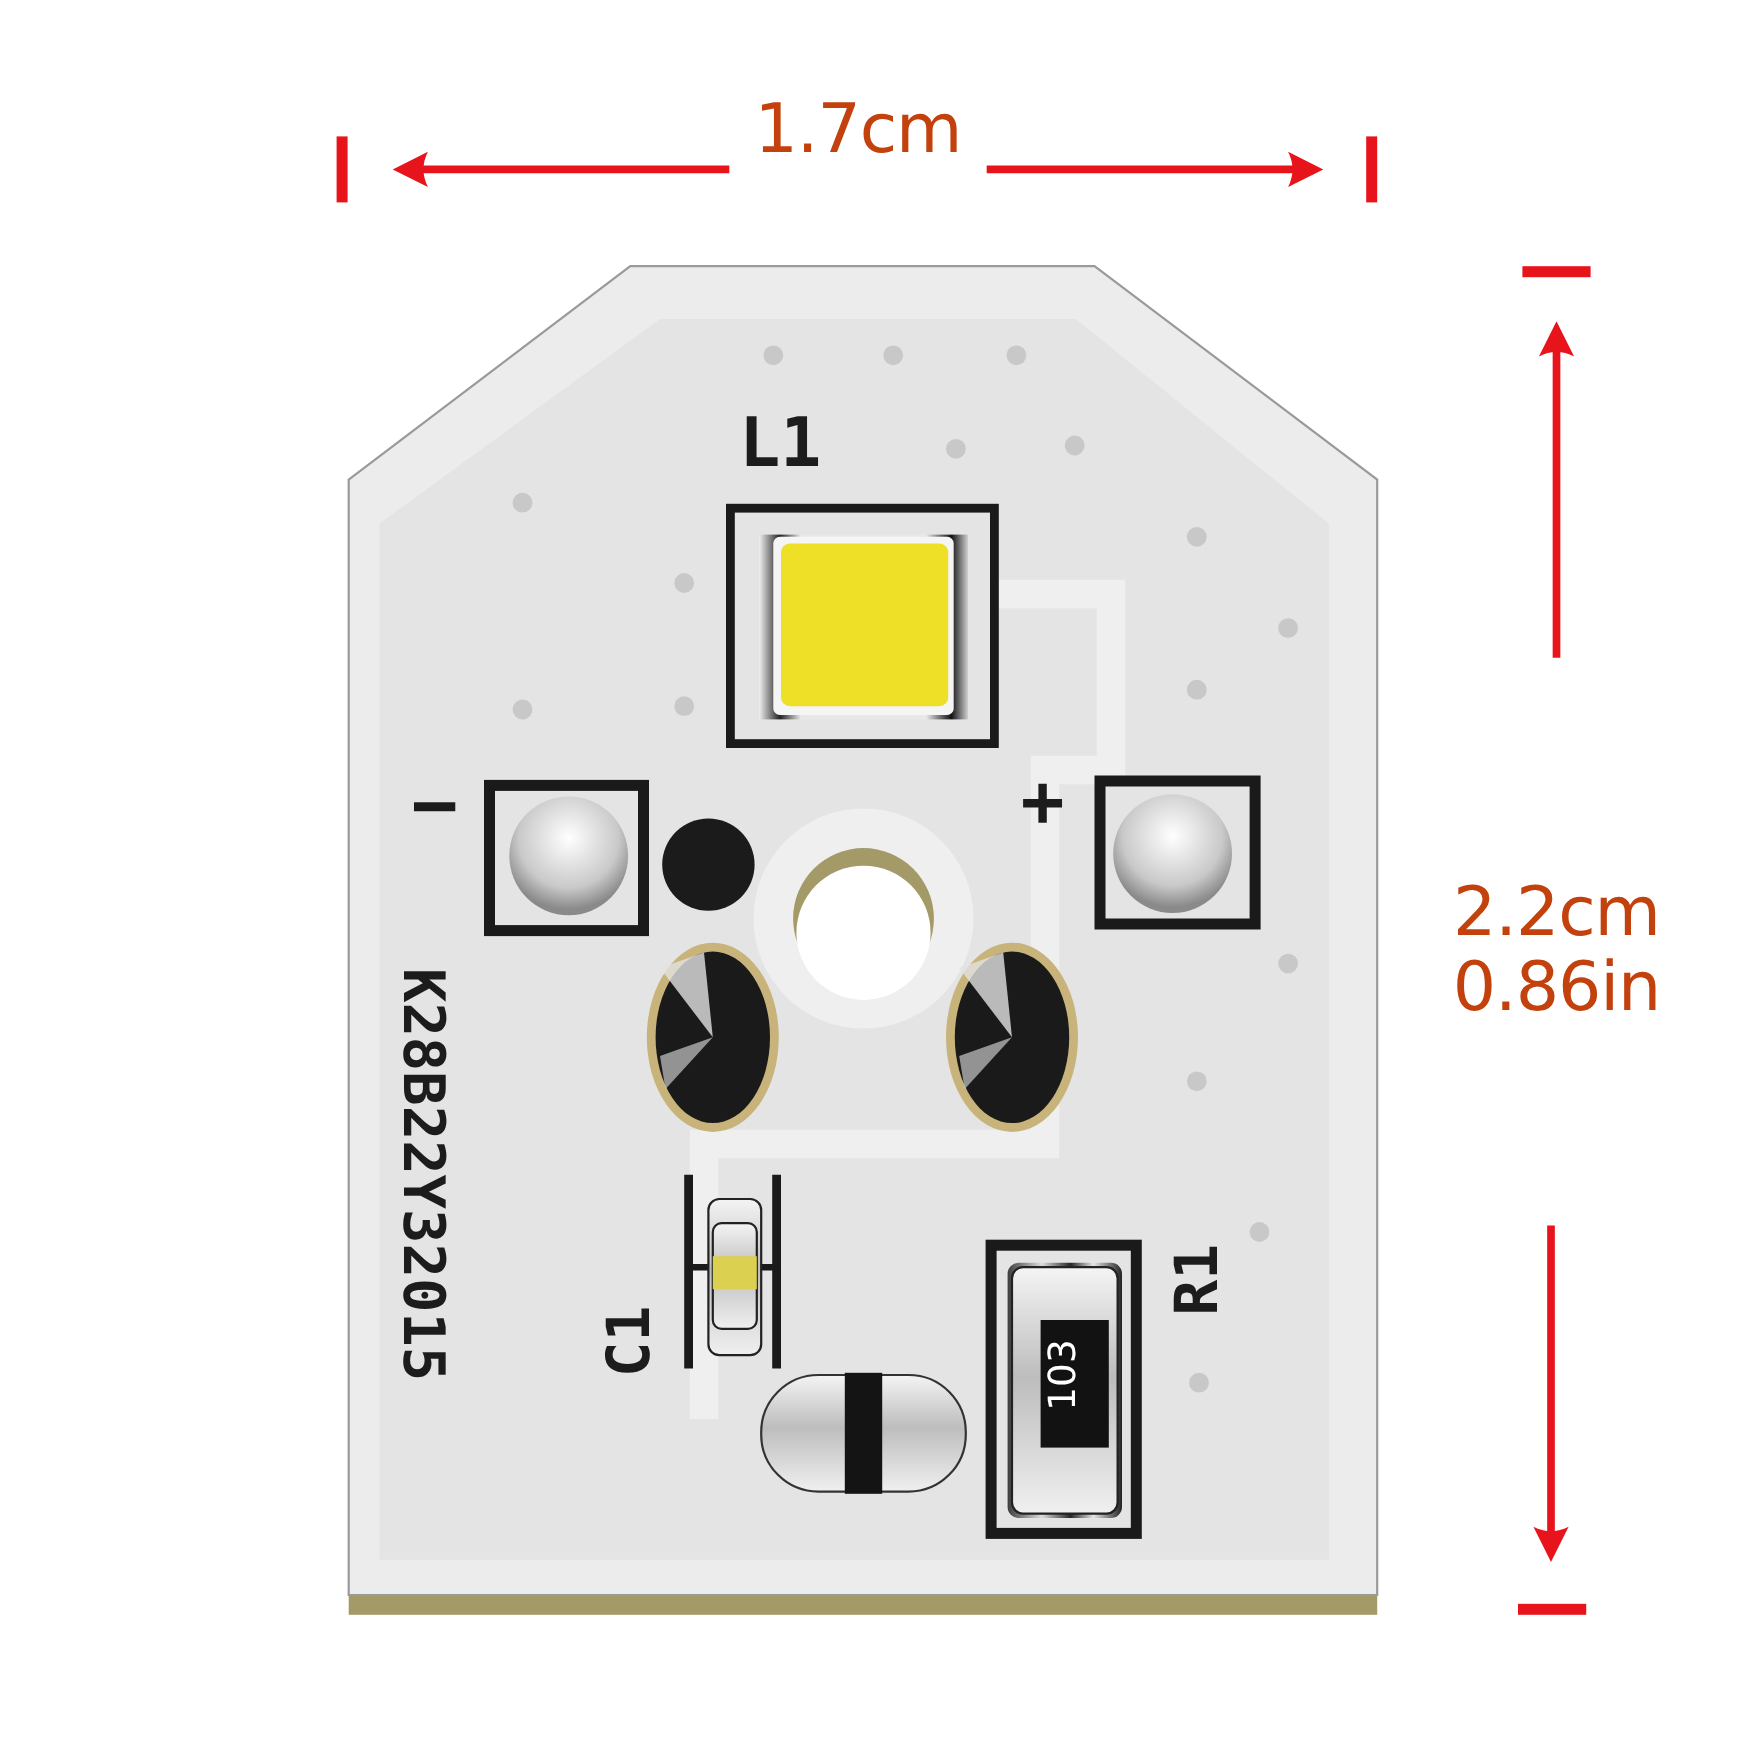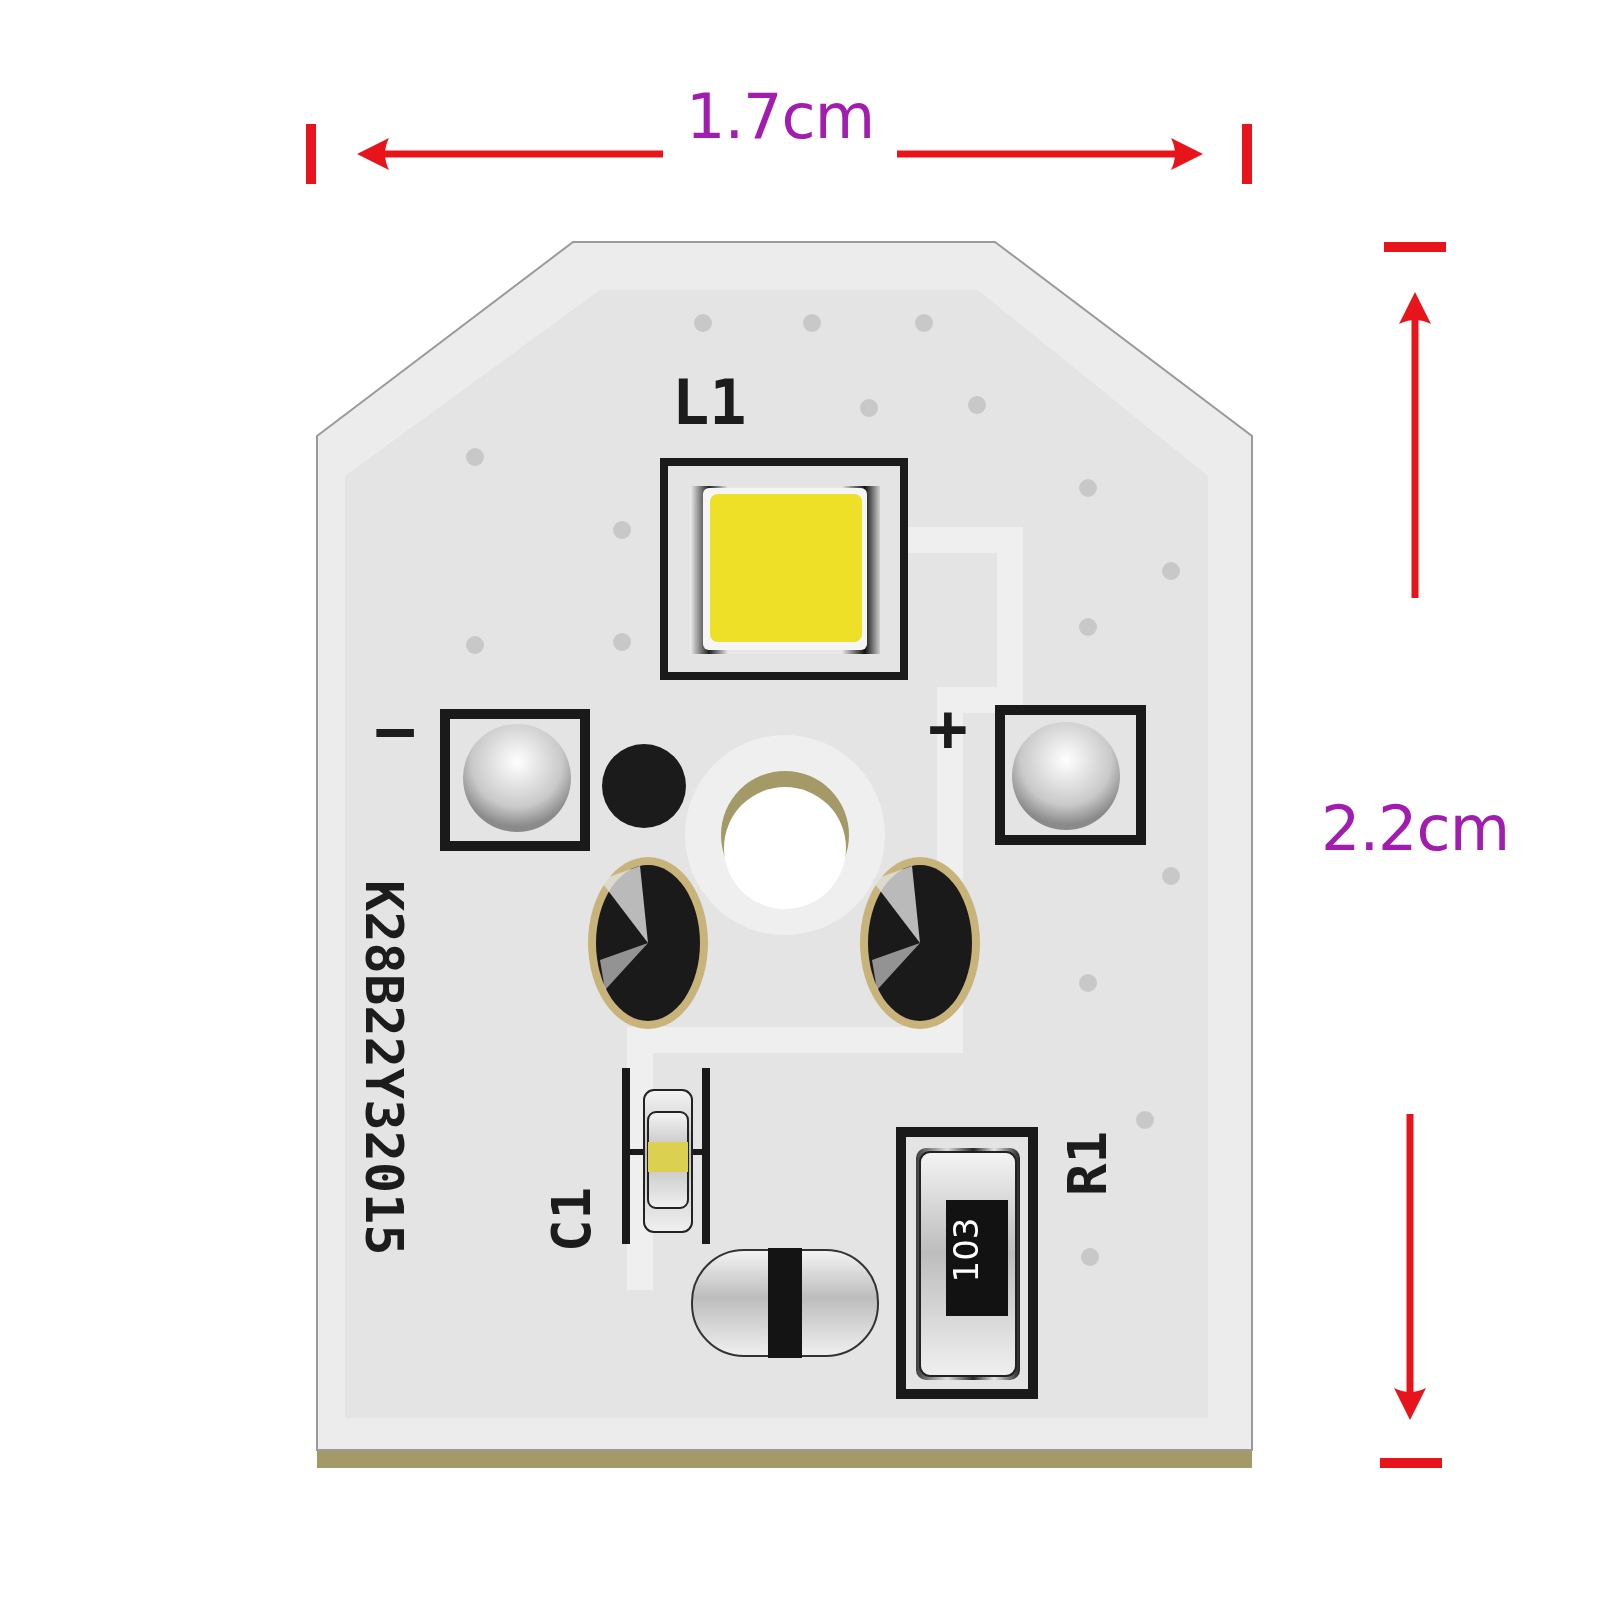--- a/index.html
+++ b/index.html
@@ -1,19 +1,19 @@
 <!DOCTYPE html>
 <html><head>
 <meta charset="utf-8">
 <style>
   html, body { margin:0; padding:0; background:#ffffff; }
   body { width:1600px; height:1600px; position:relative; overflow:hidden;
          font-family:"DejaVu Sans", sans-serif; }
   .abs { position:absolute; }
-  .dim-label { position:absolute; color:#a21caf; font-family:"DejaVu Sans", sans-serif;
+  .dim-label { position:absolute; color:#c2410c; font-family:"DejaVu Sans", sans-serif;
                font-size:62px; line-height:68px; text-align:center; letter-spacing:-1px; }
   .silk { position:absolute; color:#1c1c1c; font-family:"DejaVu Sans Mono", monospace;
           font-weight:bold; }
 </style>
 </head>
 <body>
 
 <div>
   <div class="abs" style="left:306px;top:124px;width:10px;height:60px;background:#e8141c;"></div>
   <div class="abs" style="left:1242px;top:124px;width:10px;height:60px;background:#e8141c;"></div>
@@ -36,20 +36,21 @@
   <svg class="abs" style="left:1395px;top:290px;" width="40" height="310" viewBox="0 0 40 310">
     <line x1="20" y1="20" x2="20" y2="308" stroke="#e8141c" stroke-width="7"></line>
     <path d="M20 2 L4 34 Q20 26 36 34 Z" fill="#e8141c"></path>
   </svg>
   <svg class="abs" style="left:1390px;top:1112px;" width="40" height="310" viewBox="0 0 40 310">
     <line x1="20" y1="2" x2="20" y2="290" stroke="#e8141c" stroke-width="7"></line>
     <path d="M20 308 L4 276 Q20 284 36 276 Z" fill="#e8141c"></path>
   </svg>
   <div class="dim-label" style="left:1300px;top:795px;width:230px;">
     <div>2.2cm</div>
+    <div>0.86in</div>
   </div>
 </div>
 
 <svg class="abs" style="left:0;top:0;" width="1600" height="1600" viewBox="0 0 1600 1600">
   <defs>
     <radialGradient id="padGrad" cx="50%" cy="35%" r="60%">
       <stop offset="0%" stop-color="#ffffff"></stop>
       <stop offset="70%" stop-color="#c9c9c9"></stop>
       <stop offset="100%" stop-color="#8a8a8a"></stop>
     </radialGradient>

